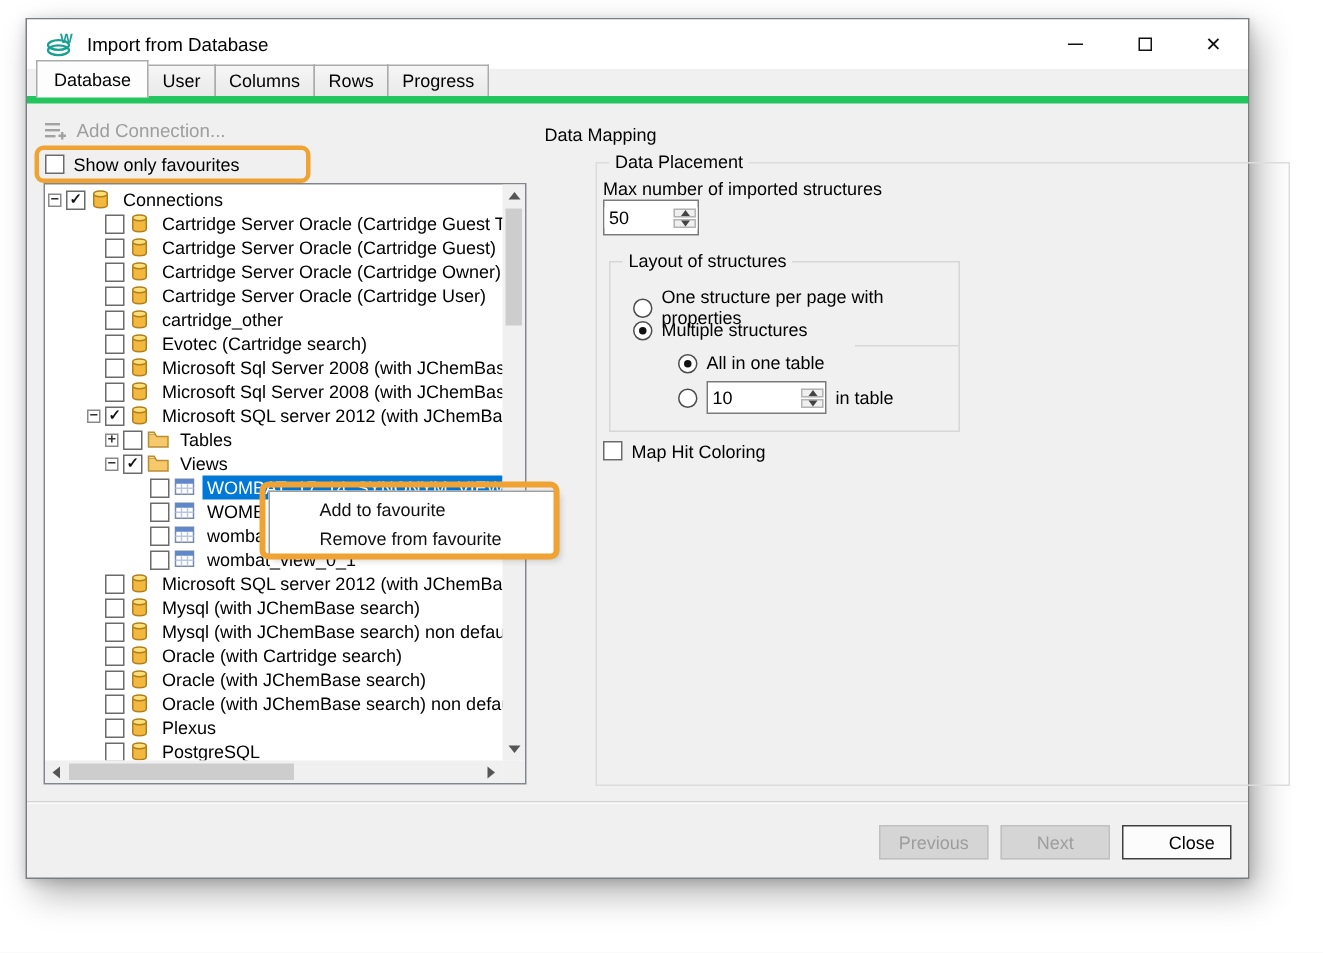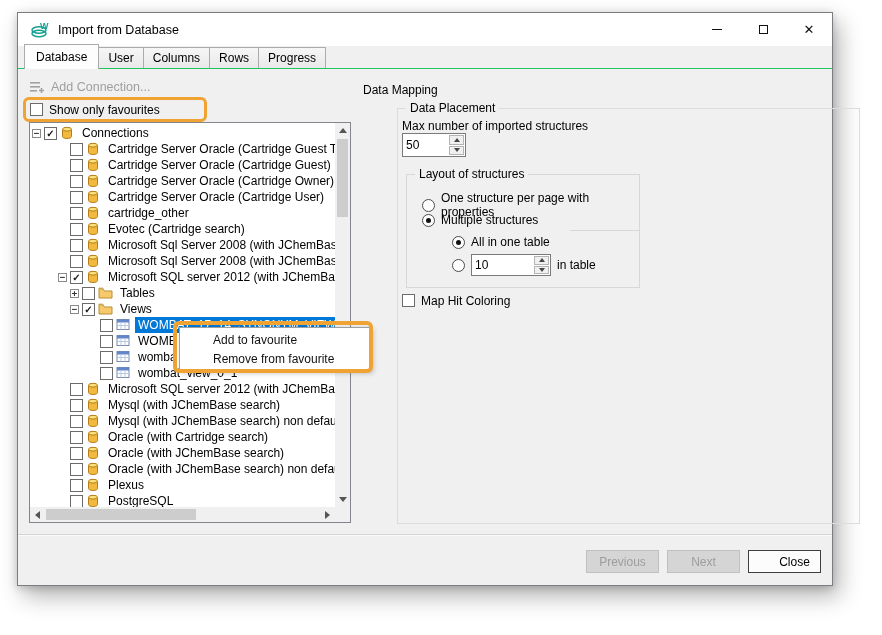--- a/index.html
+++ b/index.html
@@ -14,21 +14,21 @@
   .titlebar { height:33px; background:#fff; display:flex; align-items:center; padding-left:12px; }
   .app-icon { width:20px; height:18px; display:inline-block; }
   .title { font-size:12.5px; color:#000; margin-left:8px; }
   .winbtns { margin-left:auto; display:flex; height:100%; }
   .wbtn { width:46px; display:flex; align-items:center; justify-content:center; }
   .glyph-min { width:10px; height:1px; background:#111; }
   .glyph-max { width:9px; height:9px; border:1px solid #111; }
   .glyph-close { font-size:13px; color:#111; line-height:1; }
 
   
-  .tabstrip { position:relative; height:23px; padding-left:6px; display:flex; align-items:flex-end; border-bottom:1px solid #22c55e; }
+  .tabstrip { position:relative; height:23px; padding-left:6px; display:flex; align-items:flex-end; border-bottom:5px solid #22c55e; }
   .tab { font-size:12px; color:#000; border:1px solid #ababab; border-bottom:none;
          background:linear-gradient(#f6f6f6,#e9e9e9); padding:3px 9px; margin-right:-1px; }
   .tab.active { background:#fdfdfd; padding:5px 11px; position:relative; z-index:2; margin-bottom:-1px; }
 
   
   .toolbar { display:flex; gap:26px; padding:8px 0 0 12px; height:28px; }
   .tbtn { display:flex; align-items:center; gap:6px; color:#9e9e9e; font-size:12.5px; }
 
   
   .callout { position:absolute; border:3px solid #F0A232; border-radius:6px; background:transparent; }
@@ -62,21 +62,21 @@
   .tri-down  { width:0; height:0; border-left:4px solid transparent; border-right:4px solid transparent; border-top:5px solid #555; }
   .tri-left  { width:0; height:0; border-top:4px solid transparent; border-bottom:4px solid transparent; border-right:5px solid #555; }
   .tri-right { width:0; height:0; border-top:4px solid transparent; border-bottom:4px solid transparent; border-left:5px solid #555; }
 
   
   .dm-header { position:absolute; left:345px; top:70px; font-size:12px; color:#000; }
   .group { position:absolute; border:1px solid #dcdcdc;margin-left:36px; }
   .legend { position:absolute; top:-8px; left:8px; background:#f0f0f0; padding:0 4px; font-size:12px; color:#000; }
   .g1 { left:343px; top:95px; width:463px; height:416px; }
   .g1-label { position:absolute; left:4px; top:10px; font-size:12px; }
-  .spin { position:absolute; display:flex; border:1px solid #7a7a7a; background:#fff; }
+  .spin { position:absolute; display:flex; border:1px solid #7a7a7a; background:#fff;align-items:center; }
   .spin input { border:none; outline:none; flex:1; min-width:0; font-size:12px; padding:0 3px; font-family:inherit; background:#fff; }
   .sbtns { width:17px; display:flex; flex-direction:column; gap:1px; padding:1px; background:#fff; }
   .sb { flex:1; display:flex; align-items:center; justify-content:center; background:#f0f0f0; border:1px solid #b4b4b4; }
   .sb .t-up { width:0;height:0;border-left:3px solid transparent;border-right:3px solid transparent;border-bottom:4px solid #444; }
   .sb .t-dn { width:0;height:0;border-left:3px solid transparent;border-right:3px solid transparent;border-top:4px solid #444; }
   .spin50 { left:4px; top:24px; width:64px; height:24px; }
   .g2 { position:absolute; left:8px; top:65px; width:234px; height:114px; border:1px solid #d7d7d7; }
   .g2 .legend { background:#f0f0f0; }
   .radio-row { position:absolute; display:flex; align-items:center; gap:6px; font-size:12px; }
   .radio { width:13px; height:13px; border:1px solid #4c4c4c; border-radius:50%; background:#fff; position:relative; flex:0 0 13px; }

